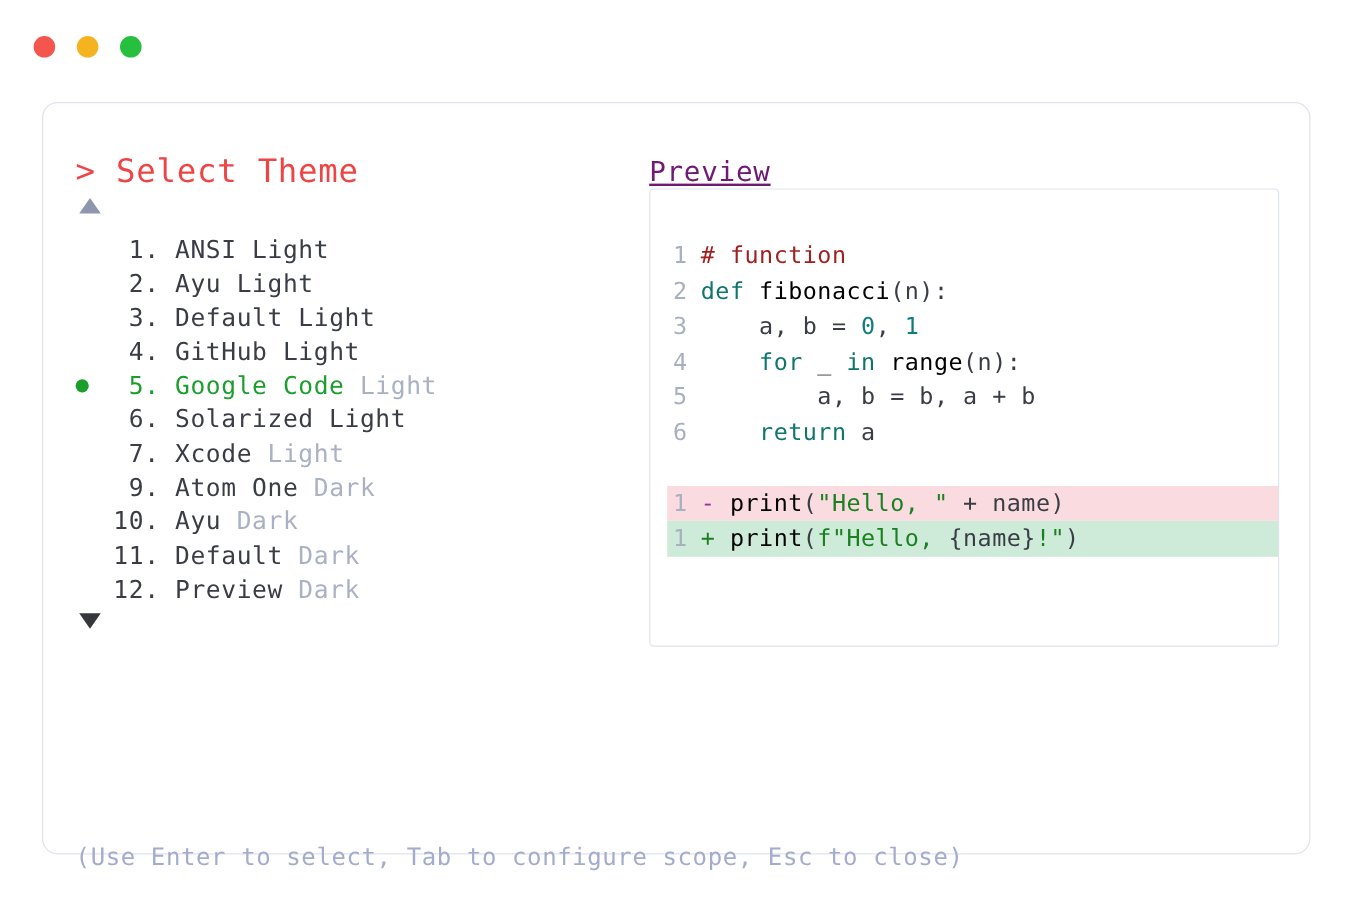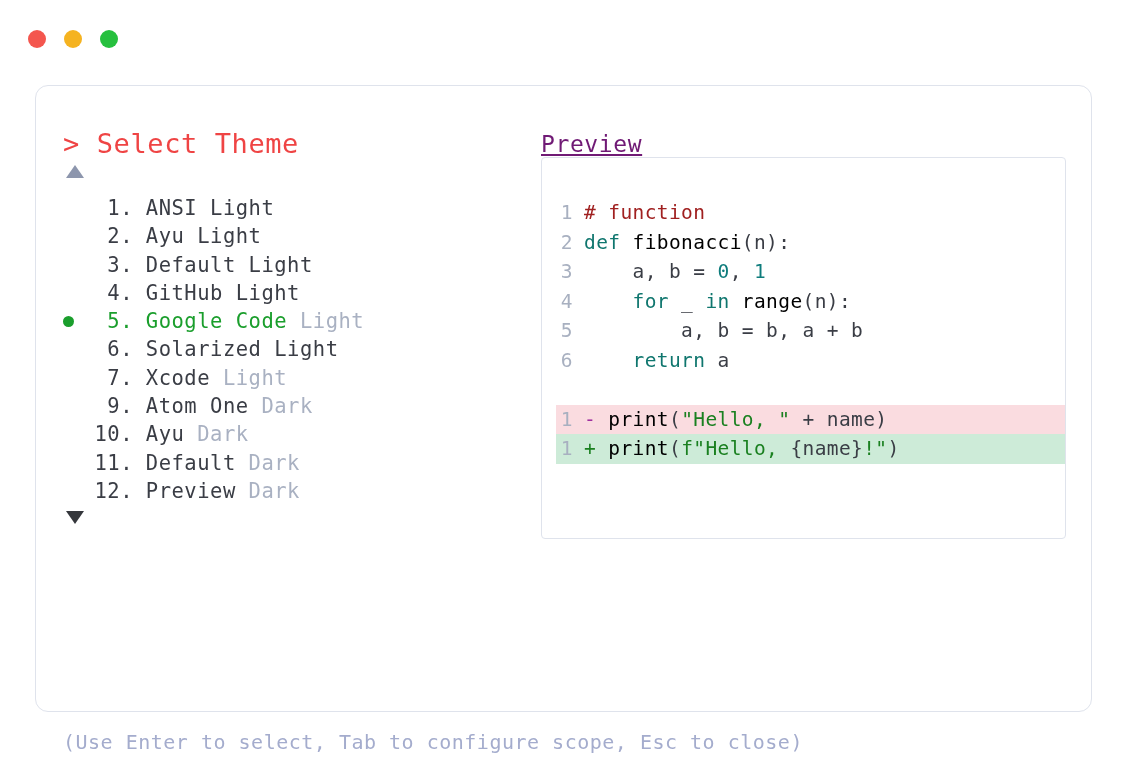--- a/index.html
+++ b/index.html
@@ -51,21 +51,21 @@
   .num{display:inline-block;width:44px;text-align:right;}
   .nm{}
   .variant{}
   .row.sel .num,.row.sel .nm{color:#1a9e2c;}
   .row.sel .variant{color:#a9b1c2;}
   .row.light .variant{color:#3a3d45;}
   .row.muted .variant{color:#a9b1c2;}
 
   .hint{
     position:absolute;left:27px;top:616px;font-size:20px;letter-spacing:0.5px;
-    color:#a4accd;white-space:pre;margin-top:28px;
+    color:#a4accd;white-space:pre;
   }
 
   
   .right{position:absolute;left:505px;top:45px;width:530px;}
   .preview-label{font-size:23px;color:#701a75;letter-spacing:0.6px;white-space:pre;text-decoration:underline;}
   .preview-box{
     width:525px;height:382px;box-sizing:border-box;
     border:1.5px solid #dfe3ec;border-radius:4px;background:#fff;
     position:relative;overflow:hidden;
   }

